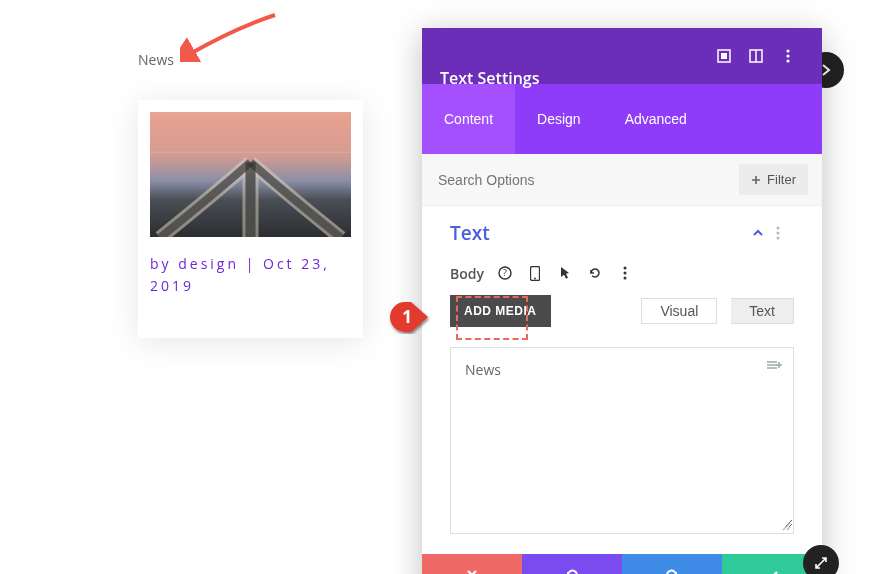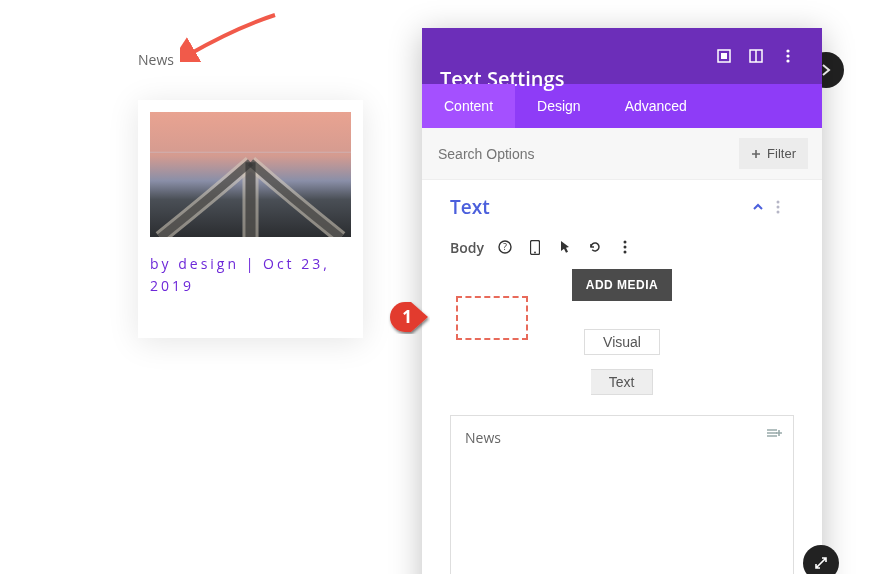--- a/index.html
+++ b/index.html
@@ -95,40 +95,40 @@
   }
   .panel-header {
     background: #6c2eb9;
     height: 56px;
     display: flex;
     align-items: center;
     padding: 0 18px;
     color: #fff;
   }
   .panel-title {
-    font-size: 20px;
+    font-size: 16px;
     font-weight: 600;
     flex: 1;
     margin-top: 44px;
   }
   .header-ico {
     width: 32px;
     height: 32px;
     display: flex;
     align-items: center;
     justify-content: center;
     color: #fff;
     cursor: pointer;
   }
   .tabs {
     display: flex;
     background: #8e3cf7;
   }
   .tab {
-    padding: 14px 22px;
+    padding: 27px 22px;
     color: #fff;
     font-size: 14px;
     cursor: pointer;
     background: transparent;
     border: none;
   }
   .tab.active {
     background: #a450ff;
   }
   .search-row {
@@ -189,21 +189,20 @@
     display: flex; align-items: center; justify-content: center;
     cursor: pointer;
     color: #333;
   }
 
   .media-row {
     display: flex;
     align-items: center;
     margin-top: 12px;
     gap: 14px;
-    flex-direction: column;
   }
   .add-media {
     background: #4b4b4b;
     color: #fff;
     border: none;
     padding: 9px 14px;
     font-size: 12px;
     font-weight: 700;
     letter-spacing: 0.5px;
     cursor: pointer;

